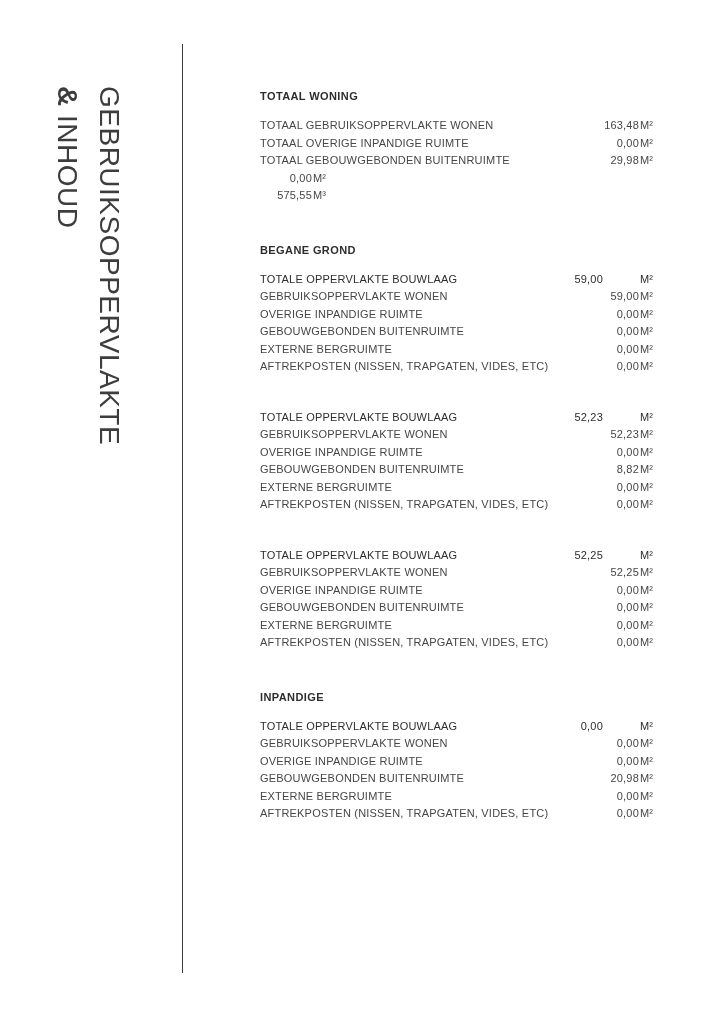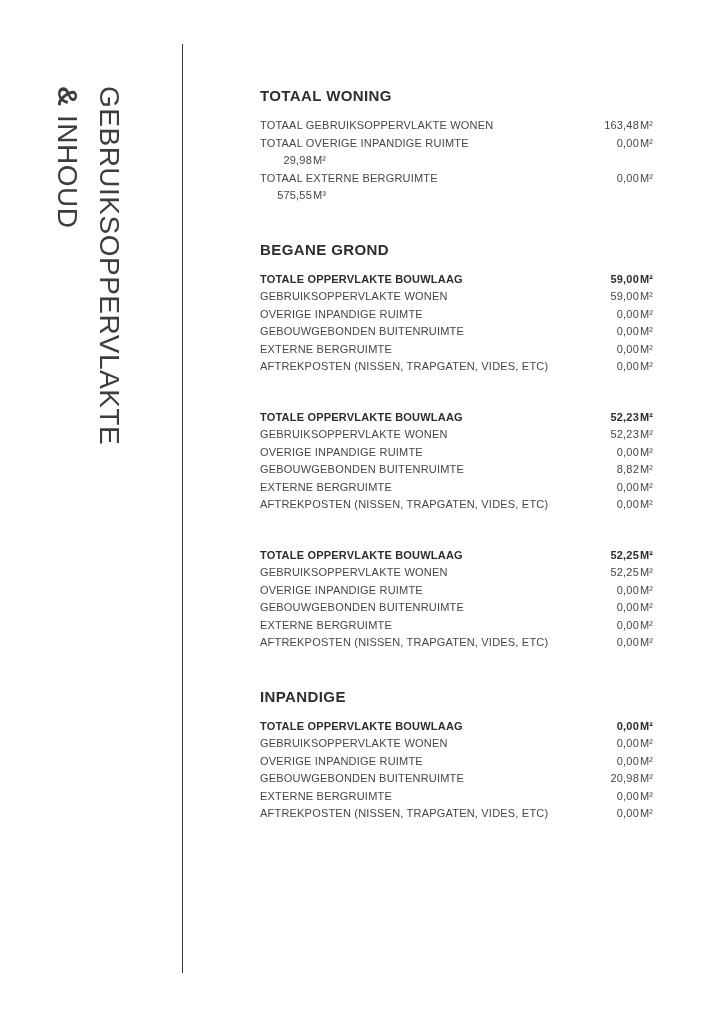--- a/index.html
+++ b/index.html
@@ -46,41 +46,41 @@
 
   .content {
     position: absolute;
     left: 260px;
     top: 86px;
     width: 398px;
   }
 
   .section { margin-bottom: 33px; }
   .section-title {
-    font-size: 15px;
+    font-size: 11px;
     line-height: 20px;
     font-weight: 700;
     letter-spacing: 0.4px;
     color: var(--heading-color);
     margin-bottom: 13px;
   }
 
   .row {
     display: flex;
     align-items: flex-start;
     height: 17.5px;
     font-size: 11px;
     letter-spacing: 0.2px;
     color: var(--body-color);
   }
   .row-label { flex: 1; white-space: nowrap; overflow: hidden; }
   .row-value { width: 52px; text-align: right; white-space: nowrap; }
   .row-unit  { width: 18px; margin-left: 1px; text-align: left; white-space: nowrap; }
 
-  .row.emphasis { font-weight: 700; color: var(--heading-color); }
+  .row.emphasis { font-weight: 400; color: var(--heading-color); gap: 36px; }
 </style>
 </head>
 <body>
 
 <div class="page">
 
   <div class="sidebar-title"><span>GEBRUIKSOPPERVLAKTE</span><br><span class="amp">&amp;</span><span> INHOUD</span></div>
 
   <div class="divider"></div>
 
@@ -91,25 +91,25 @@
           <span class="row-label">TOTAAL GEBRUIKSOPPERVLAKTE WONEN</span>
           <span class="row-value">163,48</span>
           <span class="row-unit">M²</span>
         </div>
         <div class="row">
           <span class="row-label">TOTAAL OVERIGE INPANDIGE RUIMTE</span>
           <span class="row-value">0,00</span>
           <span class="row-unit">M²</span>
         </div>
         <div class="row">
+          <span class="row-label">TOTAAL GEBOUWGEBONDEN BUITENRUIMTE</span>
           <span class="row-value">29,98</span>
           <span class="row-unit">M²</span>
         </div>
         <div class="row">
-          <span class="row-label">TOTAAL EXTERNE BERGRUIMTE</span>
           <span class="row-value">0,00</span>
           <span class="row-unit">M²</span>
         </div>
         <div class="row">
           <span class="row-value">575,55</span>
           <span class="row-unit">M³</span>
         </div>
       </section>
       <section class="section">
         <h2 class="section-title">BEGANE GROND</h2>

